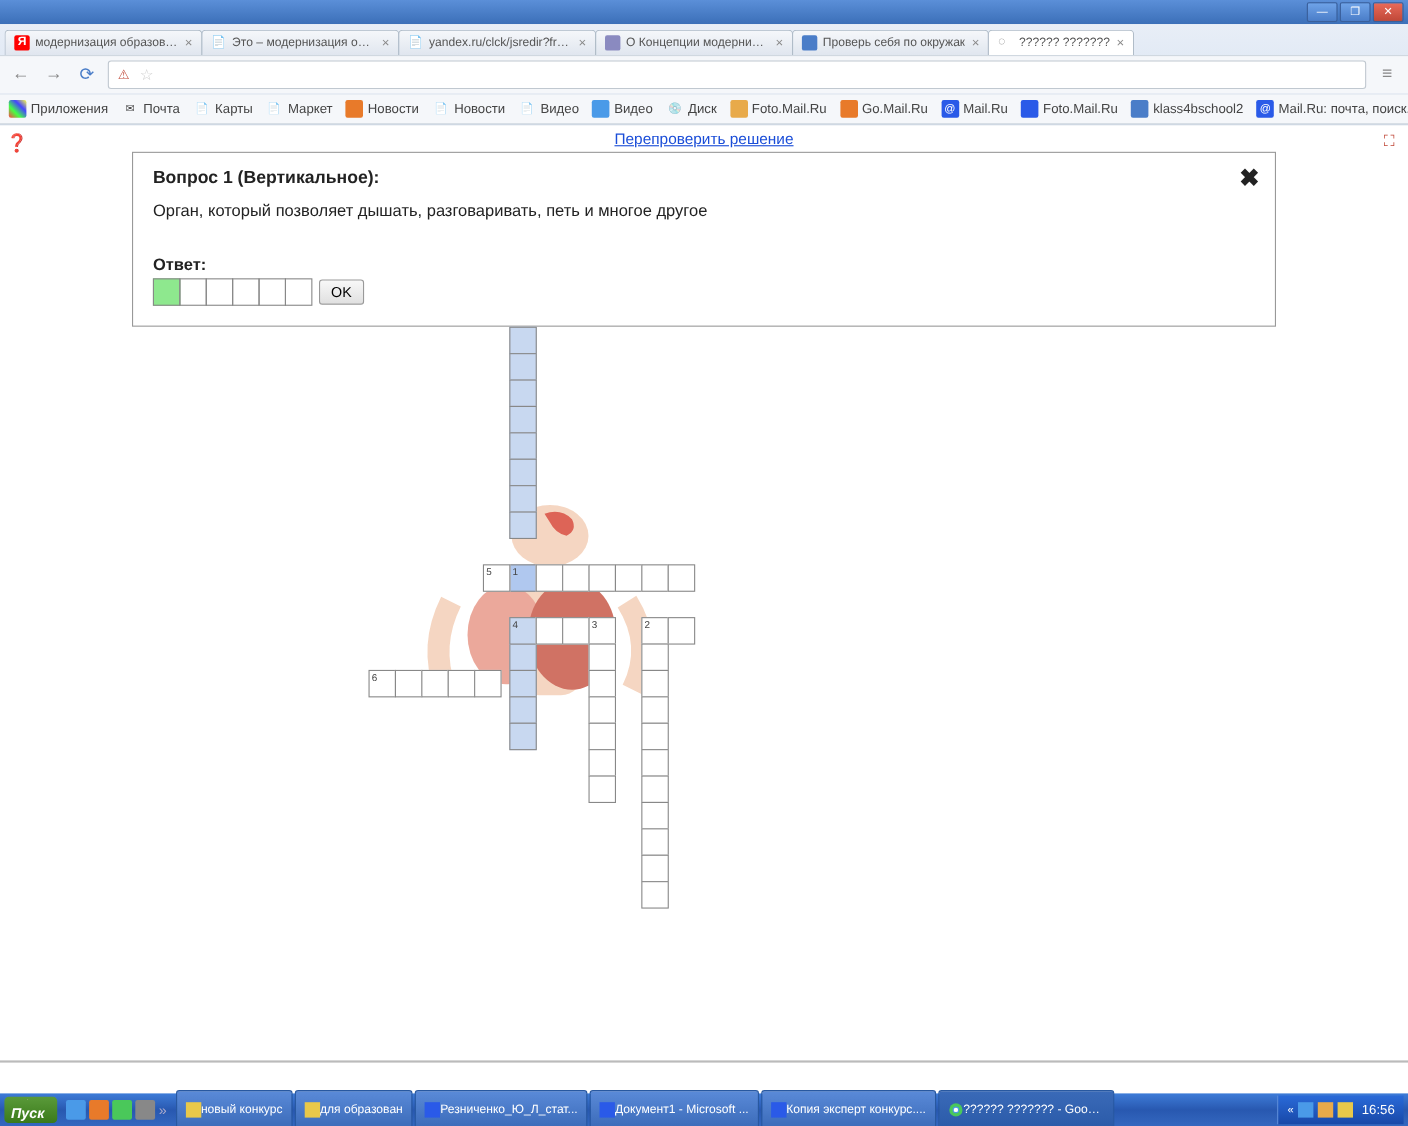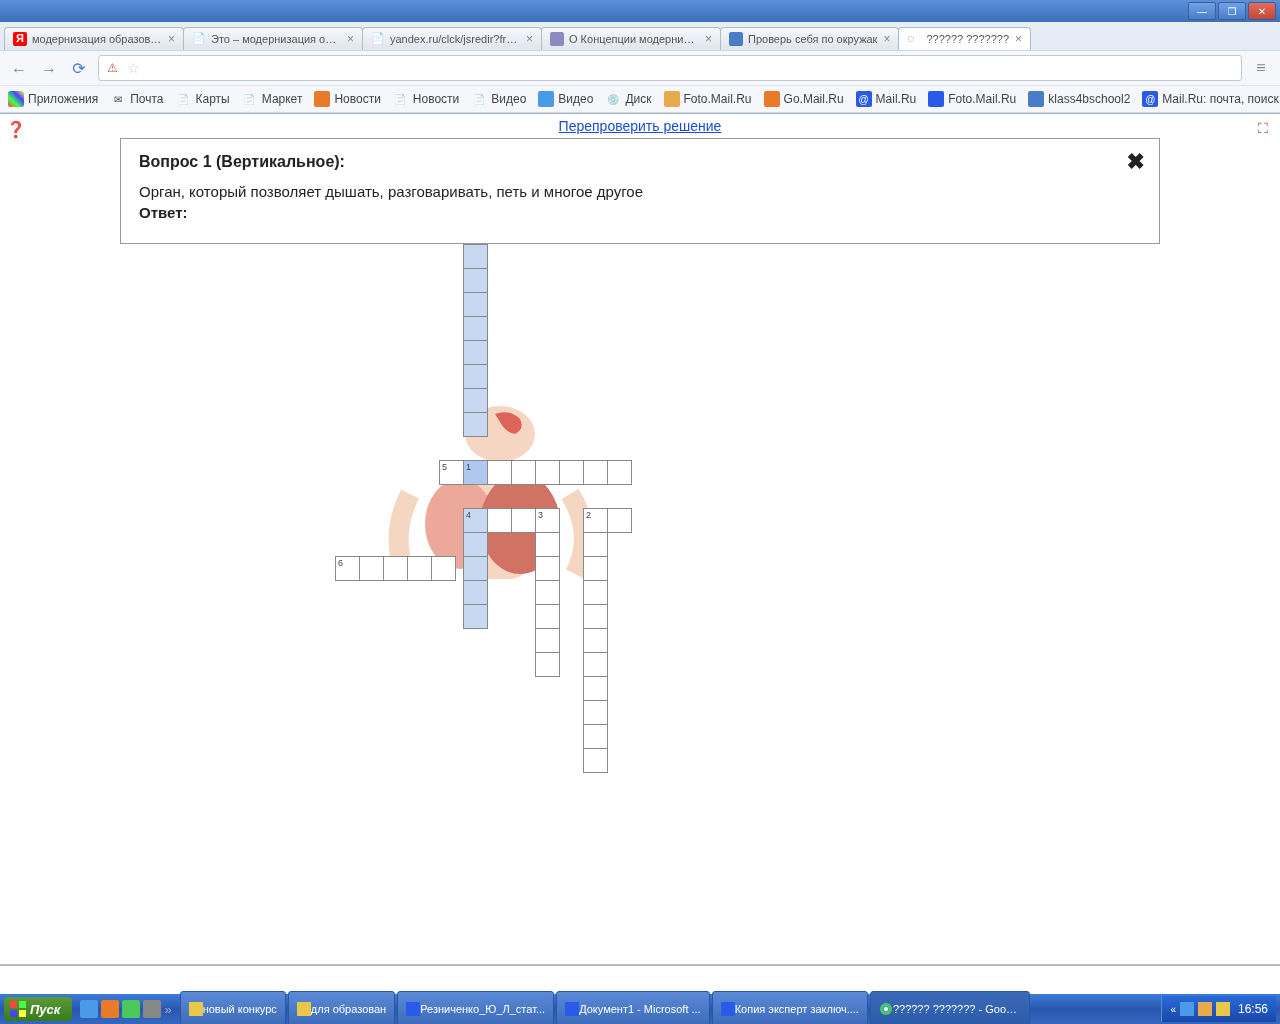--- a/index.html
+++ b/index.html
@@ -36,39 +36,39 @@
     
     
     .page-content { position: relative; background: #fff; height: calc(100% - 116px); }
     .help-icon { position: absolute; top: 6px; left: 6px; width: 22px; height: 22px; font-size: 16px; }
     .expand-icon { position: absolute; top: 6px; right: 6px; width: 16px; height: 16px; color: #c04838; font-size: 14px; }
     
     .recheck-link { text-align: center; color: #1a4dd8; font-size: 14px; padding: 4px 0; text-decoration: underline; cursor: pointer; }
     
     .question-box { margin: 0 120px; border: 1px solid #999; background: #fff; padding: 14px 18px 18px; position: relative; }
     .question-title { font-weight: bold; font-size: 16px; color: #222; margin-bottom: 12px; }
-    .question-text { font-size: 15px; color: #222; margin-bottom: 4px; }
+    .question-text { font-size: 15px; color: #222; margin-bottom: 32px; }
     .answer-label { font-weight: bold; font-size: 15px; color: #222; margin-bottom: 4px; }
     .answer-row { display: flex; align-items: center; gap: 6px; }
     .answer-cells { display: flex; }
     .ans-cell { width: 25px; height: 25px; border: 1px solid #888; margin-left: -1px; }
     .ans-cell:first-child { margin-left: 0; background: #8ee88e; }
     .ok-btn { padding: 3px 10px; background: linear-gradient(#f8f8f8, #e0e0e0); border: 1px solid #999; border-radius: 3px; cursor: pointer; font-size: 13px; }
     .close-x { position: absolute; top: 10px; right: 14px; font-size: 22px; color: #222; cursor: pointer; font-weight: bold; }
     
     
     .crossword-area { position: relative; margin: 0 auto; width: 700px; height: 520px; }
     .anatomy-bg { position: absolute; left: 60px; top: 160px; width: 260px; height: 200px; opacity: 0.85; }
     .cw-cell { position: absolute; width: 25px; height: 25px; border: 1px solid #888; background: #fff; font-size: 9px; color: #444; padding: 1px 2px; }
     .cw-cell.hl { background: #c8d8f0; }
     .cw-cell.hl-active { background: #b0c8ef; }
     
     
     .taskbar { position: absolute; bottom: 0; left: 0; right: 0; height: 30px; background: linear-gradient(#3e7cd8, #2858b0 50%, #3468c0); display: flex; align-items: center; padding: 0 4px; gap: 2px; }
-    .start-btn { display: flex; align-items: center; gap: 4px; padding: 2px 12px 2px 6px; background: linear-gradient(#5a9a3a, #3a7a1a); border-radius: 4px; color: #fff; font-weight: bold; font-size: 13px; font-style: italic; cursor: pointer; height: 24px; }
+    .start-btn { display: flex; align-items: center; gap: 4px; padding: 2px 12px 2px 6px; background: linear-gradient(#5a9a3a, #3a7a1a); border-radius: 4px; color: #fff; font-weight: bold; font-size: 13px; font-style: italic; cursor: pointer; height: 24px; flex-direction: column; }
     .start-logo { width: 16px; height: 16px; }
     .ql-icons { display: flex; gap: 3px; padding: 0 6px; align-items: center; }
     .ql-icon { width: 18px; height: 18px; border-radius: 2px; cursor: pointer; }
     .task-item { display: flex; align-items: center; gap: 0; padding: 2px 8px; background: linear-gradient(#5a8ad8, #3a6ab8); border: 1px solid #2858a0; border-radius: 3px; color: #fff; font-size: 11px; height: 36px; max-width: 160px; cursor: pointer; }
     .task-item.active { background: linear-gradient(#3a6ab8, #2a5aa8); }
     .task-icon { width: 14px; height: 14px; flex-shrink: 0; }
     .task-title { white-space: nowrap; overflow: hidden; text-overflow: ellipsis; }
     .tray { margin-left: auto; display: flex; align-items: center; gap: 4px; background: linear-gradient(#2a6ad8, #1848a8); padding: 2px 8px; height: 26px; border-left: 1px solid #5a8ad8; }
     .tray-icon { width: 14px; height: 14px; }
     .tray-time { color: #fff; font-size: 12px; margin-left: 4px; }
@@ -199,20 +199,31 @@
   <span class="help-icon">❓</span>
   <span class="expand-icon">⛶</span>
 
   <div class="recheck-link">Перепроверить решение</div>
 
   <div class="question-box">
     <span class="close-x">✖</span>
     <div class="question-title">Вопрос 1 (Вертикальное):</div>
     <div class="question-text">Орган, который позволяет дышать, разговаривать, петь и многое другое</div>
     <div class="answer-label">Ответ:</div>
+    <div class="answer-row">
+      <div class="answer-cells">
+        <div class="ans-cell"></div>
+        <div class="ans-cell"></div>
+        <div class="ans-cell"></div>
+        <div class="ans-cell"></div>
+        <div class="ans-cell"></div>
+        <div class="ans-cell"></div>
+      </div>
+      <button class="ok-btn">OK</button>
+    </div>
   </div>
 
   <div class="crossword-area">
 
     <svg class="anatomy-bg" viewBox="0 0 260 200">
       <ellipse cx="150" cy="30" rx="35" ry="28" fill="#f4d0b8"></ellipse>
       <path d="M145 10 Q160 5 170 15 Q175 25 165 30 Q155 28 150 18 Z" fill="#d84a3a"></path>
       <rect x="120" y="55" width="60" height="120" fill="#f4d0b8" rx="20"></rect>
       <ellipse cx="110" cy="120" rx="35" ry="45" fill="#e89a8a"></ellipse>
       <ellipse cx="170" cy="120" rx="40" ry="50" fill="#c85a4a"></ellipse>
@@ -306,21 +317,21 @@
   <div class="task-item">
       <span class="task-icon" style="background:#2a5ae8"></span>
       <span class="task-title">Резниченко_Ю_Л_стат...</span>
     </div>
   <div class="task-item">
       <span class="task-icon" style="background:#2a5ae8"></span>
       <span class="task-title">Документ1 - Microsoft ...</span>
     </div>
   <div class="task-item">
       <span class="task-icon" style="background:#2a5ae8"></span>
-      <span class="task-title">Копия эксперт заключ....</span>
+      <span class="task-title">Копия эксперт конкурс....</span>
     </div>
   <div class="task-item active">
       <span class="task-icon"><svg viewBox="0 0 14 14">
           <circle cx="7" cy="7" r="6" fill="#4ac85a"></circle>
           <circle cx="7" cy="7" r="3" fill="#4a9ae8"></circle>
           <circle cx="7" cy="7" r="2" fill="#fff"></circle>
         </svg></span>
       <span class="task-title">?????? ??????? - Goog...</span>
     </div>
   <div class="tray">

